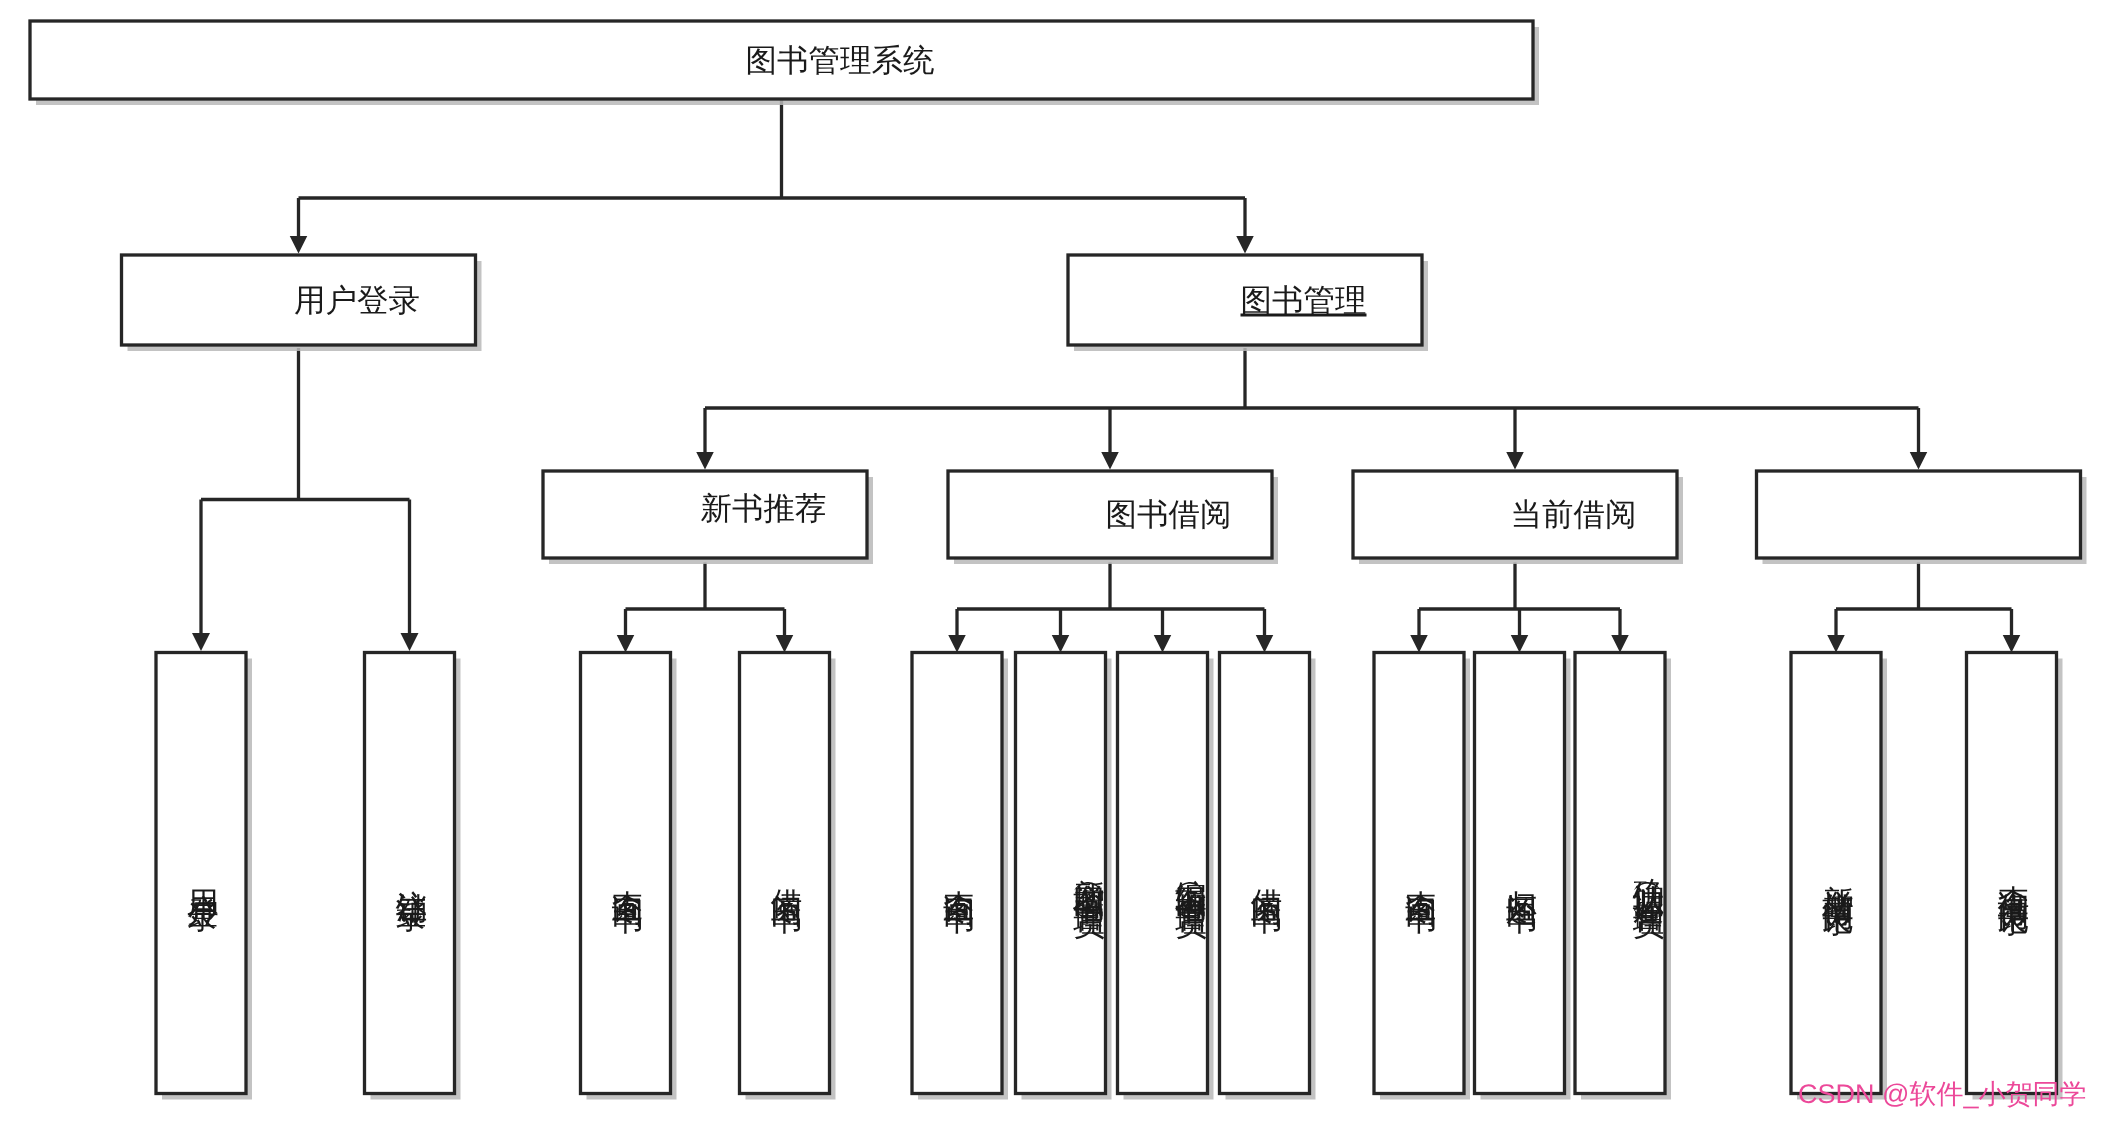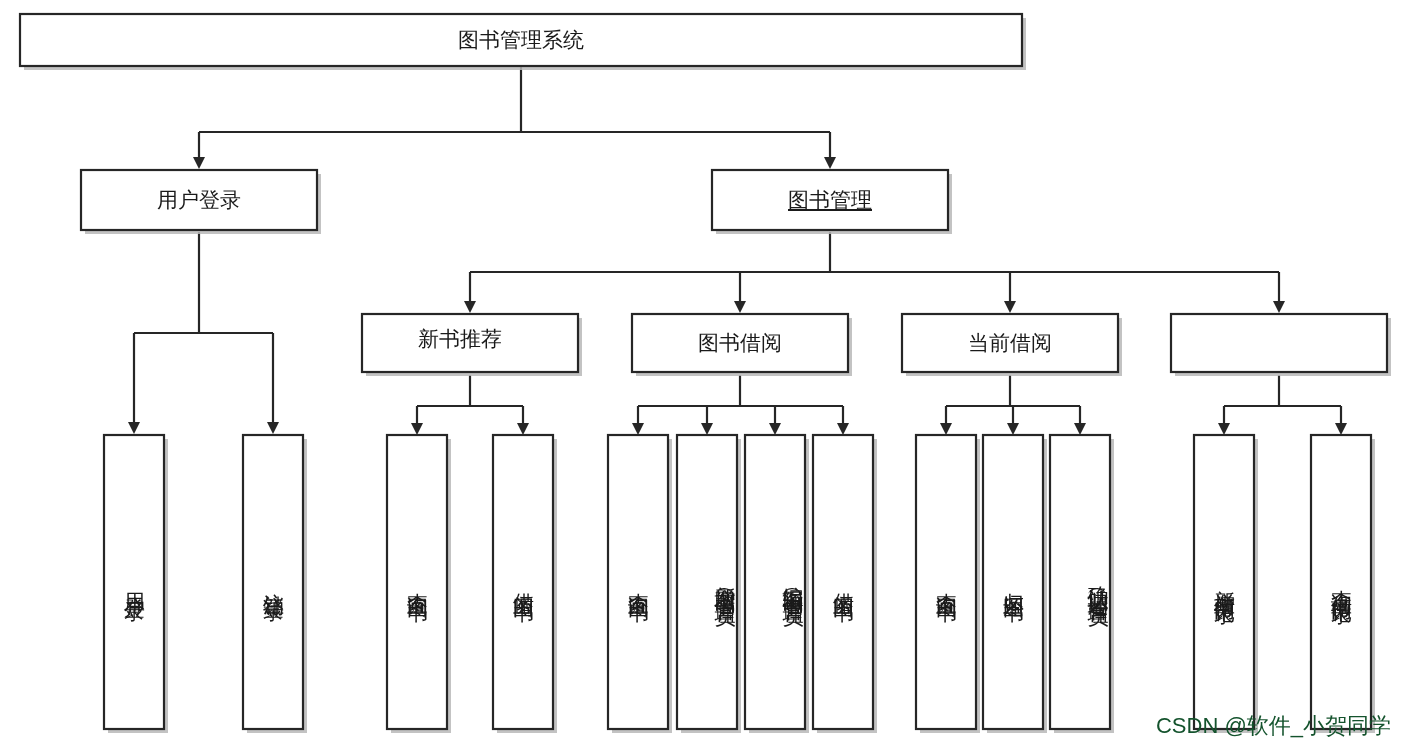--- a/index.html
+++ b/index.html
@@ -65,28 +65,29 @@
   .label-h {
     position: absolute;
     font-family: "Liberation Sans", "DejaVu Sans", sans-serif;
     font-size: 21px;
     color: #1a1a1a;
     display: flex;
     align-items: center;
     justify-content: center;
     white-space: nowrap;
     pointer-events: none;
+    padding-left: 39px;
   }
   .watermark {
     position: absolute;
     right: 14px;
     bottom: 6px;
     font-family: "Liberation Sans", "DejaVu Sans", sans-serif;
-    font-size: 22px;
-    color: #14532d;
+    font-size: 18px;
+    color: #ec4899;
     white-space: nowrap;
     pointer-events: none;
   }
 </style>
 </head>
 <body>
 
 <div id="diagram-root">
 
   <svg id="flow" viewBox="0 0 1405 747">
@@ -193,21 +194,21 @@
       <rect class="node-shadow" x="1315" y="439" width="60" height="294"></rect>
       <rect class="node-box" x="1311" y="435" width="60" height="294"></rect>
     </g>
   </svg>
 
   <div class="label-h" style="left:20px; top:14px; width:1002px; height:52px;">图书管理系统</div>
 
   <div class="label-h" style="left:81px; top:170px; width:236px; height:60px;">用户登录</div>
   <div class="label-h" style="left:712px; top:170px; width:236px; height:60px;text-decoration:underline;">图书管理</div>
 
-  <div class="label-h" style="left:352px; top:314px; width:216px; height:50px;">新书推荐</div>
+  <div class="label-h" style="left:362px; top:314px; width:216px; height:50px;">新书推荐</div>
   <div class="label-h" style="left:632px; top:314px; width:216px; height:58px;">图书借阅</div>
   <div class="label-h" style="left:902px; top:314px; width:216px; height:58px;">当前借阅</div>
 
   <div class="label-vert" style="left:104px; top:435px; width:60px; height:294px;">用户登录</div>
   <div class="label-vert" style="left:243px; top:435px; width:60px; height:294px;">注销登录</div>
 
   <div class="label-vert" style="left:387px; top:435px; width:60px; height:294px;">查询图书</div>
   <div class="label-vert" style="left:493px; top:435px; width:60px; height:294px;">借阅图书</div>
 
   <div class="label-vert" style="left:608px; top:435px; width:60px; height:294px;">查询图书</div>

